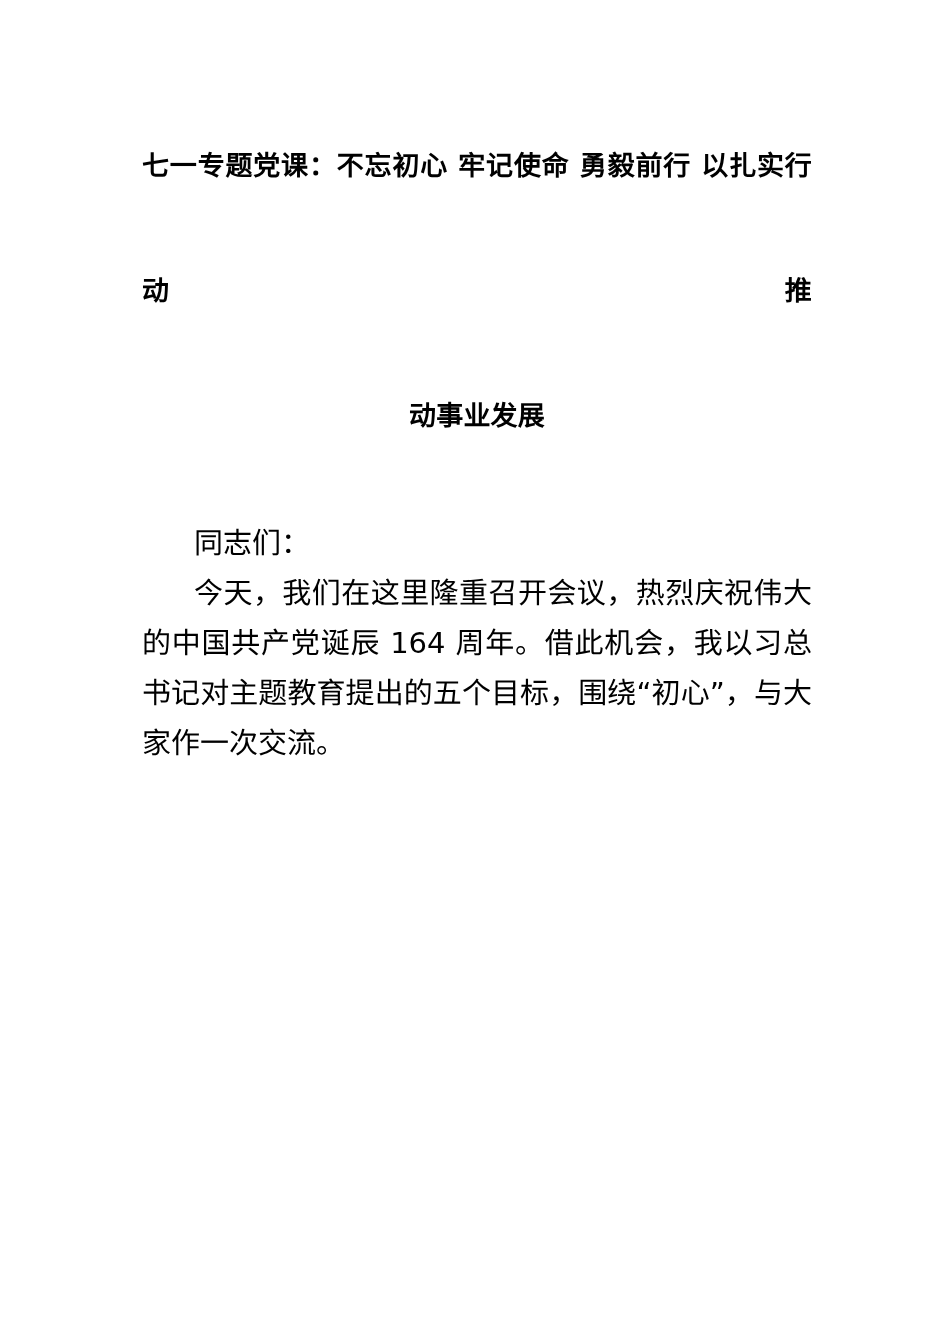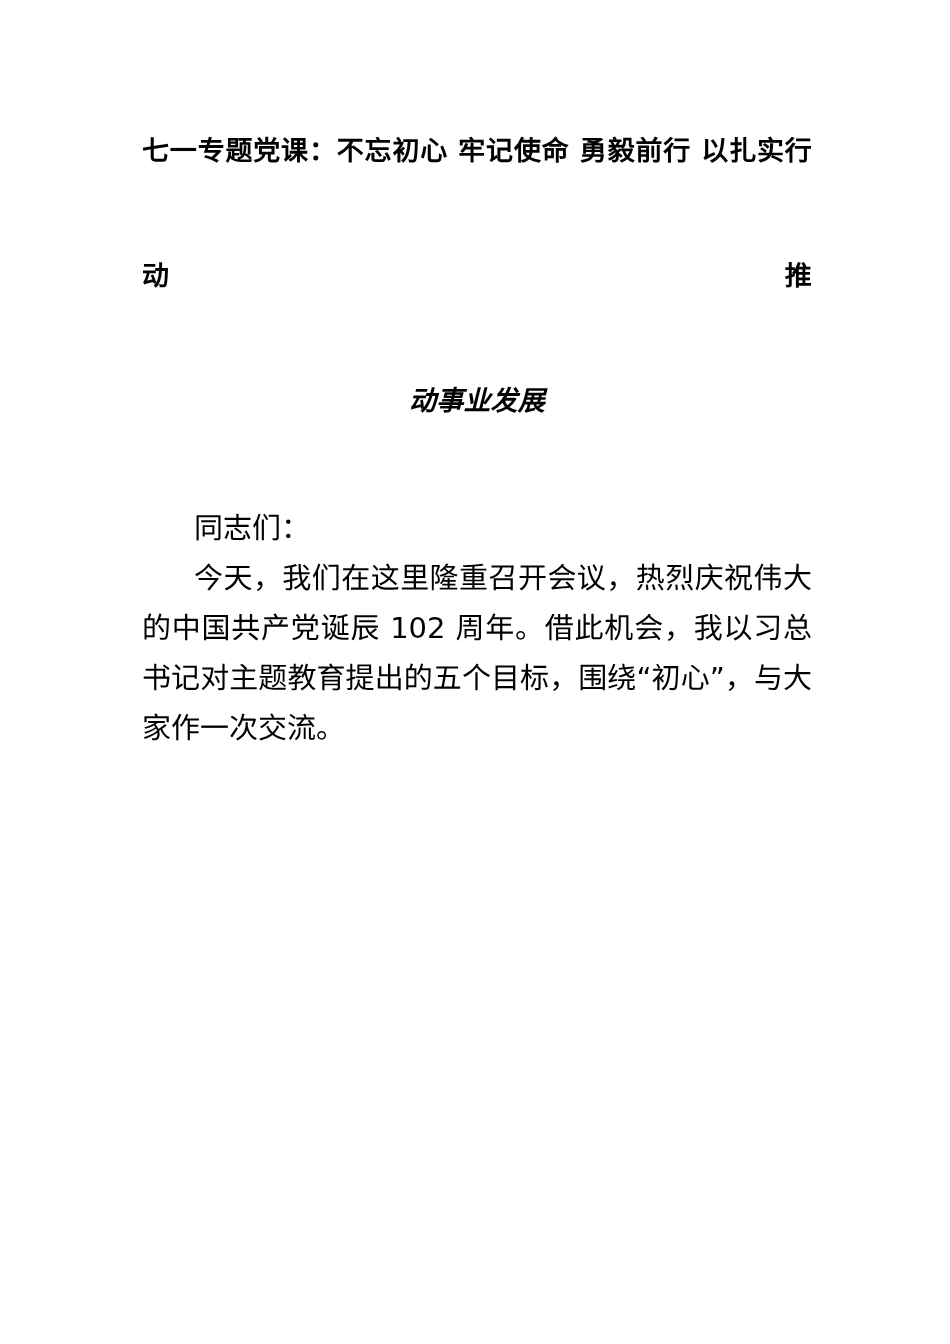--- a/index.html
+++ b/index.html
@@ -10,21 +10,21 @@
   }
   body {
     font-family: "DejaVu Sans", "Liberation Sans", sans-serif;
     color: #000000;
   }
   .page {
     position: relative;
     width: 950px;
     height: 1088px;
     background: #ffffff;
-    margin: 0 auto;
+    margin: 15px auto;
     overflow: hidden;
     box-sizing: border-box;
   }
   .content {
     position: absolute;
     left: 142px;
     top: 0;
     width: 670px;
   }
   .doc-title {
@@ -35,21 +35,20 @@
     text-align-last: justify;
     letter-spacing: 0.2px;
     margin: 0;
     padding-top: 88px;
     color: #000000;
   }
   .doc-title .title-line-2 {
     display: block;
     text-align: left;
     text-align-last: center;
-    font-style: italic;
   }
   .body-block {
     margin-top: 40px;
   }
   p.para {
     font-size: 29px;
     line-height: 50px;
     margin: 0;
     text-align: justify;
     text-align-last: left;
@@ -81,20 +80,20 @@
 
     <h1 class="doc-title">
       <span class="title-line-1">七一专题党课：不忘初心 牢记使命 勇毅前行 以扎实行动推</span>
       <span class="title-line-2">动事业发展</span>
     </h1>
 
     <div class="body-block">
 
       <p class="para indent">同志们：</p>
 
-      <p class="para indent justify-full">今天，我们在这里隆重召开会议，热烈庆祝伟大的中国共产党诞辰 102 周年。借此机会，我以习总书记对主题教育提出的五个目标，围绕“初心”，与大家作一次交流。</p>
+      <p class="para indent justify-full">今天，我们在这里隆重召开会议，热烈庆祝伟大的中国共产党诞辰 164 周年。借此机会，我以习总书记对主题教育提出的五个目标，围绕“初心”，与大家作一次交流。</p>
 
 
 
 
     </div>
   </div>
 </div>
 
 </body></html>

